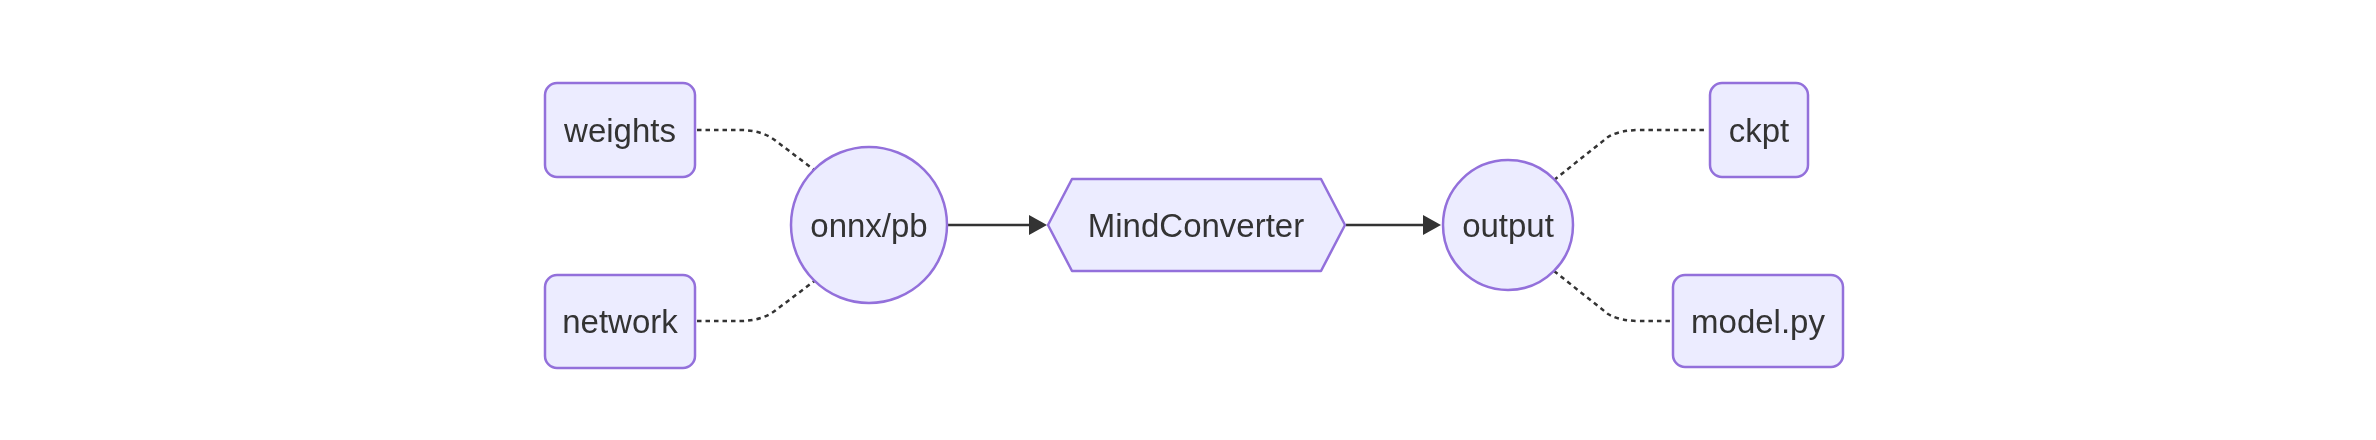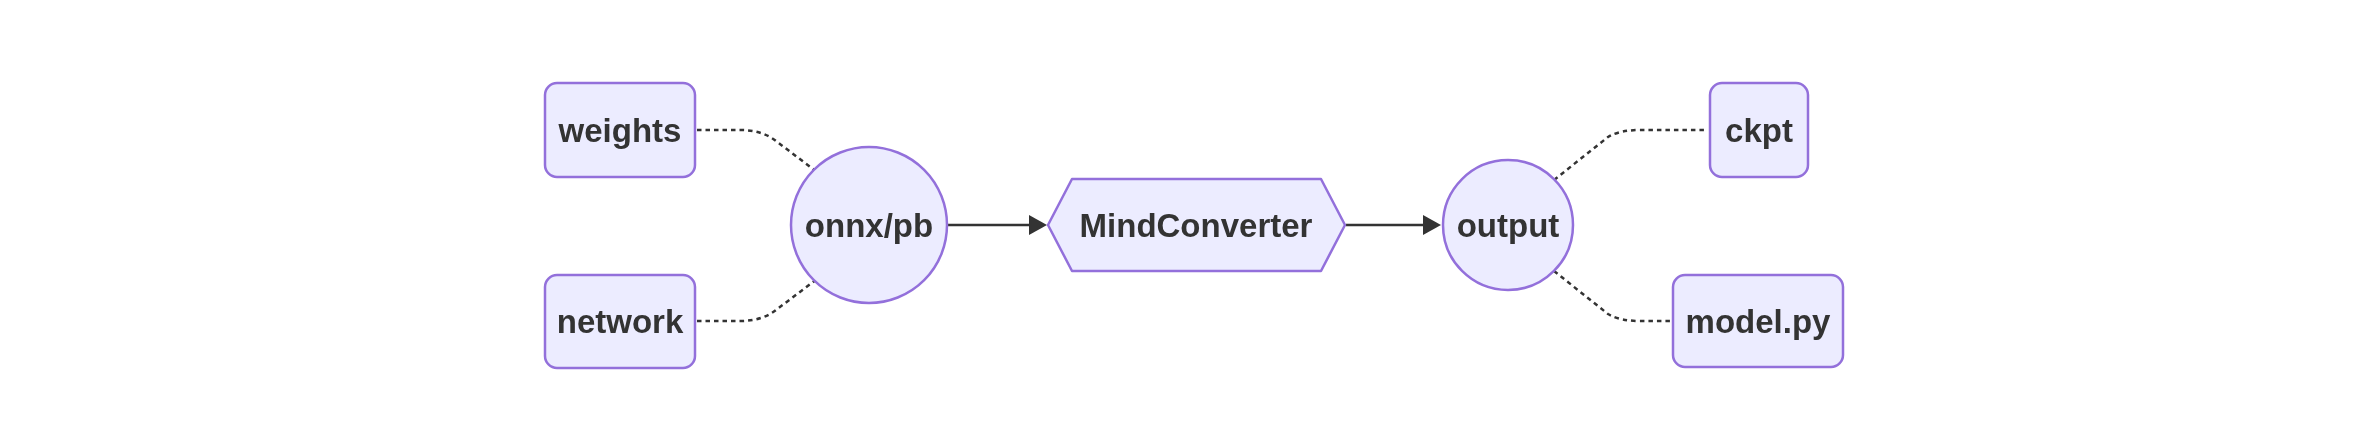--- a/index.html
+++ b/index.html
@@ -6,21 +6,20 @@
     margin: 0;
     padding: 0;
     background: #ffffff;
   }
   .canvas {
     position: relative;
     width: 2376px;
     height: 440px;
     background: #ffffff;
     overflow: hidden;
-    font-weight: bold;
   }
   svg text {
     font-family: "Liberation Sans", "DejaVu Sans", sans-serif;
     font-size: 33px;
     fill: #333333;
   }
   .node-shape {
     fill: #ECECFF;
     stroke: #9370DB;
     stroke-width: 2.5;

